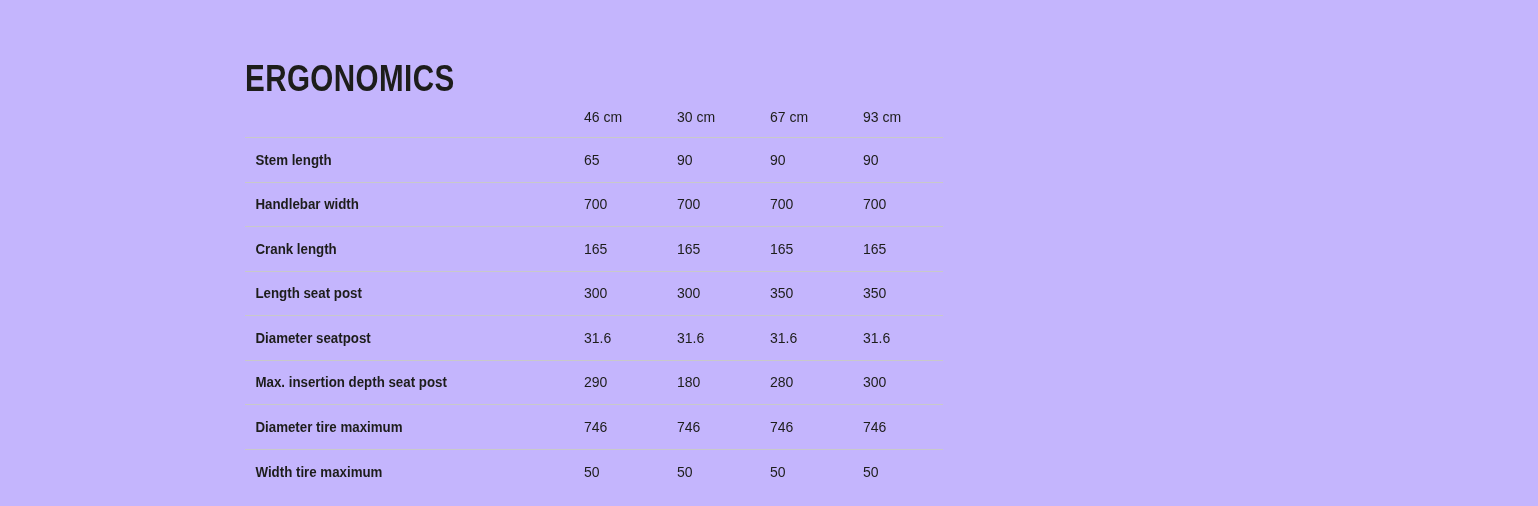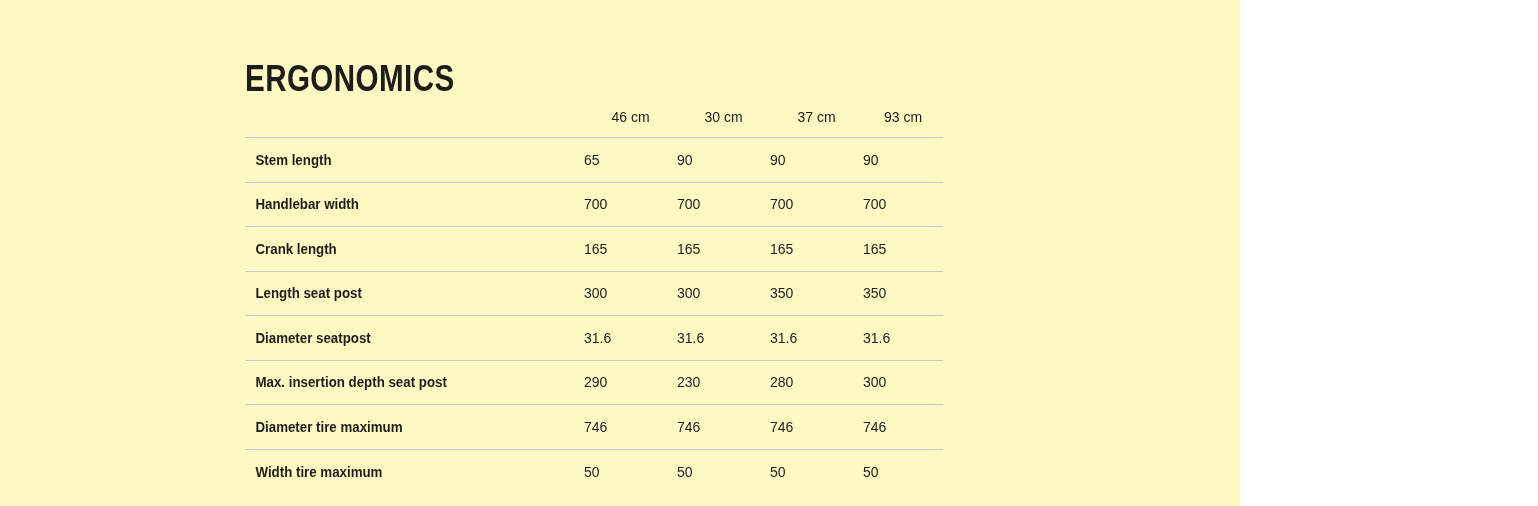--- a/index.html
+++ b/index.html
@@ -2,23 +2,23 @@
 <html><head>
 <meta charset="utf-8">
 <style>
   html, body { margin: 0; padding: 0; }
   body {
     font-family: "Liberation Sans", sans-serif;
     background: #ffffff;
   }
   .page {
     position: relative;
-    width: 1240px;
+    width: 1538px;
     height: 506px;
-    background: #fef9c3;
+    background: #c4b5fd;
     overflow: hidden;
   }
   .section-title {
     position: absolute;
     left: 245px;
     top: 35px;
     font-size: 37px;
     line-height: 1;
     font-weight: 700;
     color: #1d1d1b;
@@ -45,36 +45,36 @@
   }
   .row.header { height: 42px; }
   .row:last-child { border-bottom: none; }
   .cell { white-space: nowrap; }
   .cell.label {
     padding-left: 11px;
     font-weight: 700;
     transform: scaleX(0.95);
     transform-origin: left center;
   }
-  .row.header .cell { font-weight: 400; text-align: center; }
+  .row.header .cell { font-weight: 400; }
 </style>
 </head>
 <body>
 
 <div class="page">
 
   <h1 class="section-title">ERGONOMICS</h1>
 
   <div class="spec-table">
 
     <div class="row header">
       <div class="cell label"></div>
       <div class="cell">46 cm</div>
       <div class="cell">30 cm</div>
-      <div class="cell">37 cm</div>
+      <div class="cell">67 cm</div>
       <div class="cell">93 cm</div>
     </div>
 
     <div class="row">
       <div class="cell label">Stem length</div>
       <div class="cell">65</div>
       <div class="cell">90</div>
       <div class="cell">90</div>
       <div class="cell">90</div>
     </div>
@@ -107,21 +107,21 @@
       <div class="cell label">Diameter seatpost</div>
       <div class="cell">31.6</div>
       <div class="cell">31.6</div>
       <div class="cell">31.6</div>
       <div class="cell">31.6</div>
     </div>
 
     <div class="row">
       <div class="cell label">Max. insertion depth seat post</div>
       <div class="cell">290</div>
-      <div class="cell">230</div>
+      <div class="cell">180</div>
       <div class="cell">280</div>
       <div class="cell">300</div>
     </div>
 
     <div class="row">
       <div class="cell label">Diameter tire maximum</div>
       <div class="cell">746</div>
       <div class="cell">746</div>
       <div class="cell">746</div>
       <div class="cell">746</div>

